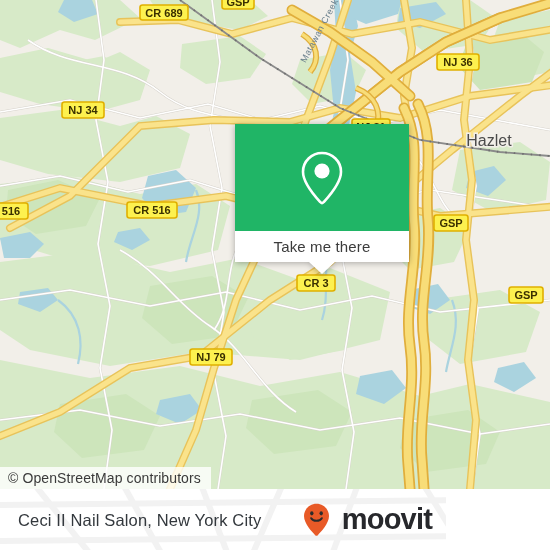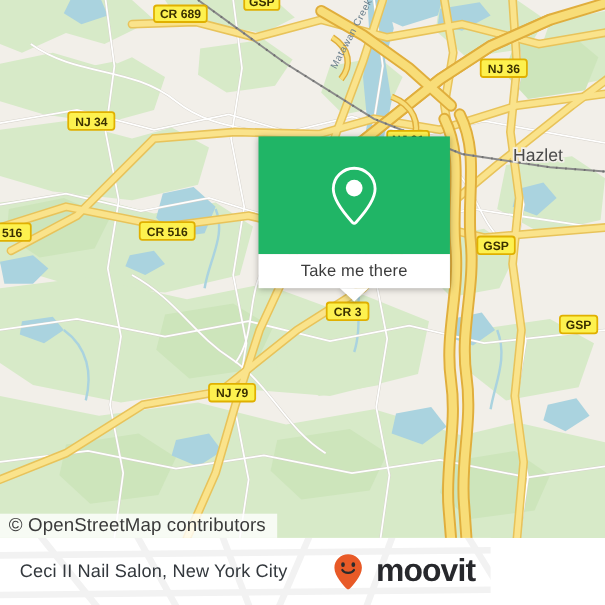--- a/index.html
+++ b/index.html
@@ -35,21 +35,21 @@
   
   #attribution {
     position: absolute;
     left: 0;
     top: 467px;
     height: 22px;
     display: flex;
     align-items: center;
     padding: 0 10px 0 8px;
     background: rgba(255,255,255,0.80);
-    font-size: 17px;
+    font-size: 14px;
     color: #3a3a3a;
     letter-spacing: .1px;
     white-space: nowrap;
     z-index: 40;
   }
 
   
   #popup {
     position: absolute;
     left: 191px;

